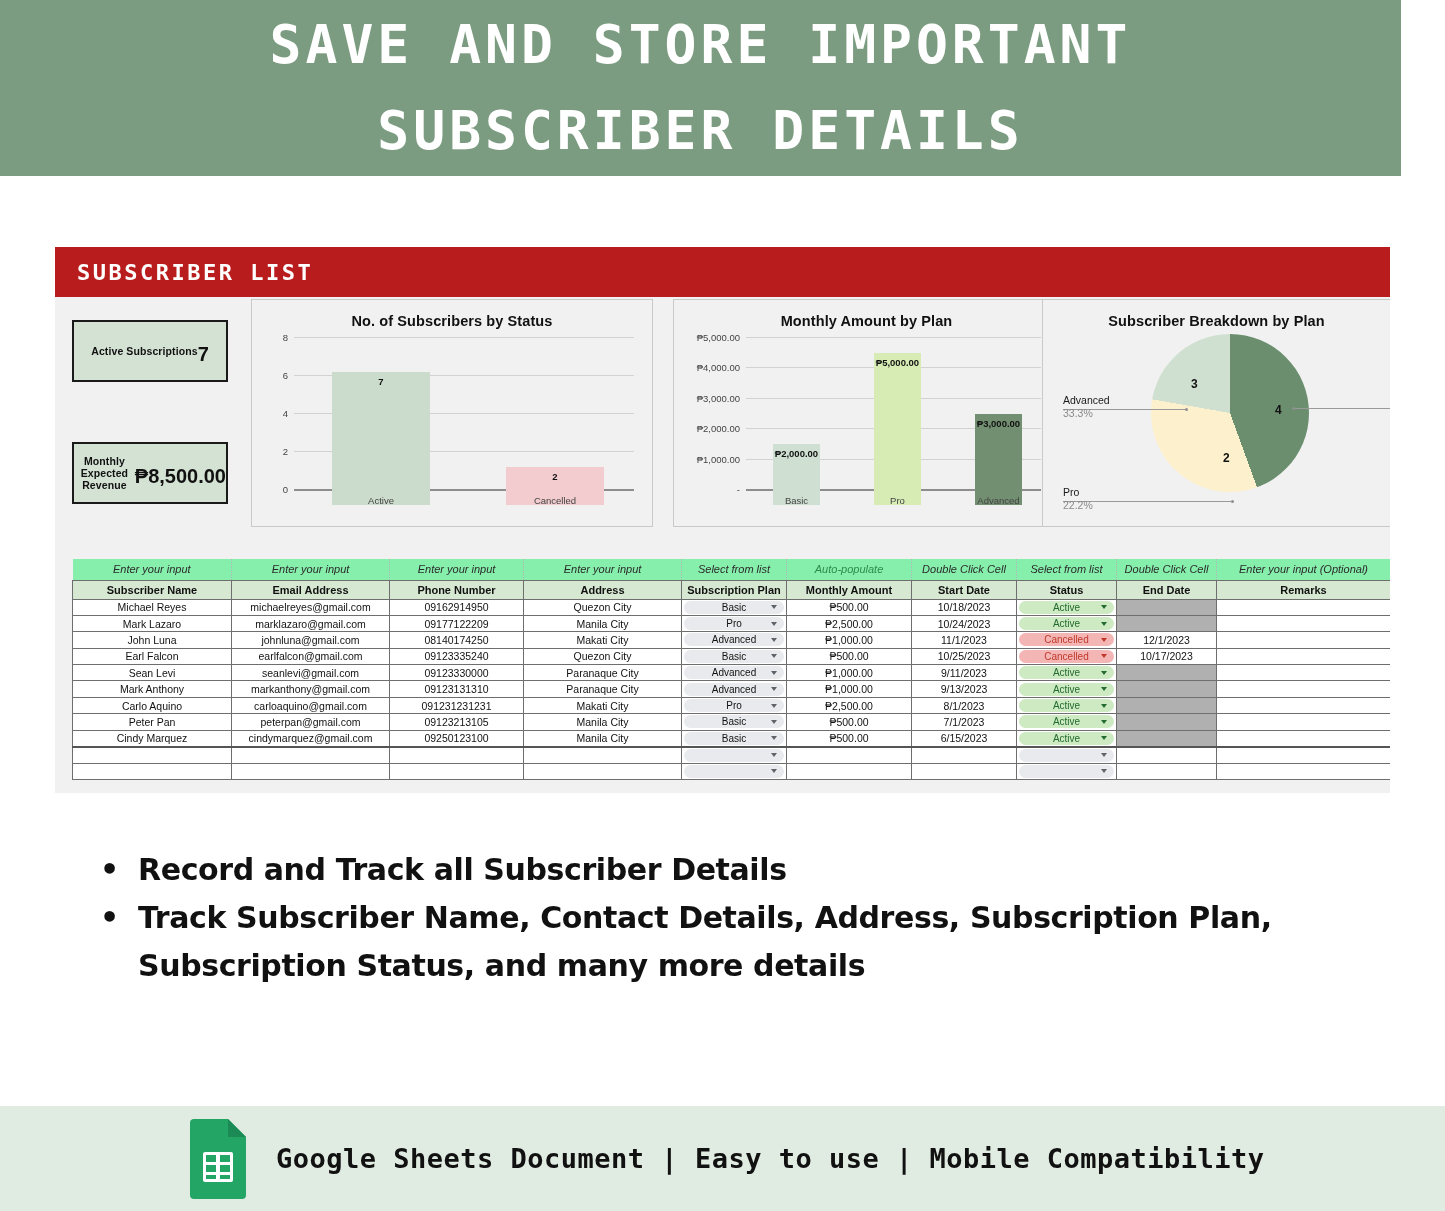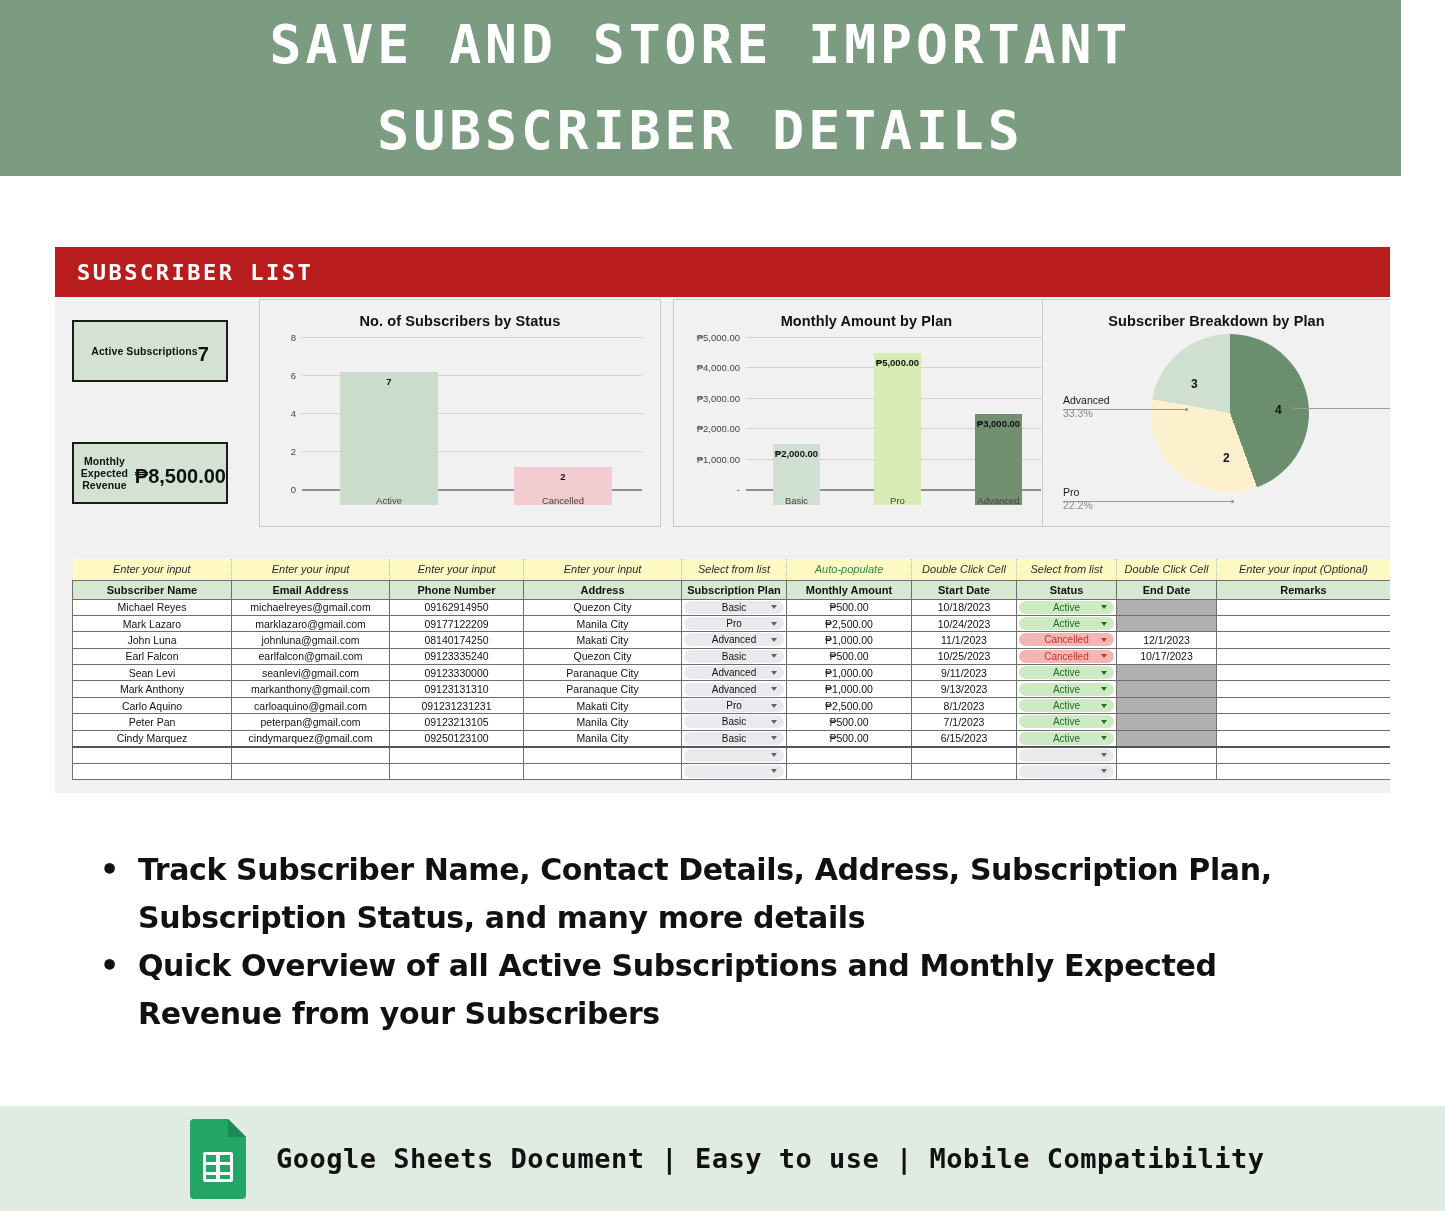--- a/index.html
+++ b/index.html
@@ -78,21 +78,21 @@
     font-size: 20px; font-weight: bold; color: #111;
     margin-top: 6px;
   }
 
   .chart-box {
     position: absolute; top: 2px;
     background: #f1f1f1;
     border: 1px solid #c9c9c9;
     height: 228px;
   }
-  #chart-status { left: 204px; width: 402px; }
+  #chart-status { left: 196px; width: 402px; }
   #chart-amount { left: 618px; width: 387px; }
   #chart-pie    { left: 987px; width: 348px; border-right: none; }
 
   .chart-title {
     text-align: center;
     font-size: 14.5px; font-weight: bold; color: #111;
     padding-top: 13px; letter-spacing: .1px;
   }
 
   
@@ -149,21 +149,21 @@
   .pie-pct { color: #8a8a8a; }
 
   
   .table-area {
     position: absolute; left: 17px; top: 312px;
     width: 1318px;
   }
   table { border-collapse: collapse; table-layout: fixed; width: 1318px; }
   td, th { padding: 0; font-size: 10.5px; color: #111; }
   .hintrow td {
-    background: #fef9c3;
+    background: #86efac;
     font-style: italic;
     font-size: 11px;
     color: #2b2b2b;
     text-align: center;
     height: 21px;
     border-right: 1px dotted #b5b5b5;
   }
   .hintrow td.auto { color: #2e8b48; }
   .hdrow th {
     background: #d7e8d2;
@@ -639,22 +639,22 @@
             <td></td>
             <td></td>
           </tr>
         </tbody>
     </table>
   </div>
 </div>
 
 <div class="bullets">
   <ul id="bullet-list">
+      <li>Record and Track all Subscriber Details</li>
       <li>Track Subscriber Name, Contact Details, Address, Subscription Plan, Subscription Status, and many more details</li>
-      <li>Quick Overview of all Active Subscriptions and Monthly Expected Revenue from your Subscribers</li>
     </ul>
 </div>
 
 <div class="footer">
   <div class="sheets-icon">
     <svg width="60" height="80" viewBox="0 0 60 80">
       <path d="M4 0 h34 l18 18 v58 a4 4 0 0 1 -4 4 h-48 a4 4 0 0 1 -4 -4 v-72 a4 4 0 0 1 4 -4 z" fill="#23a566"></path>
       <path d="M38 0 l18 18 h-18 z" fill="#1b8a55"></path>
       <rect x="13" y="33" width="30" height="30" rx="2" fill="#ffffff"></rect>
       <rect x="16" y="36" width="10" height="7" fill="#23a566"></rect>

